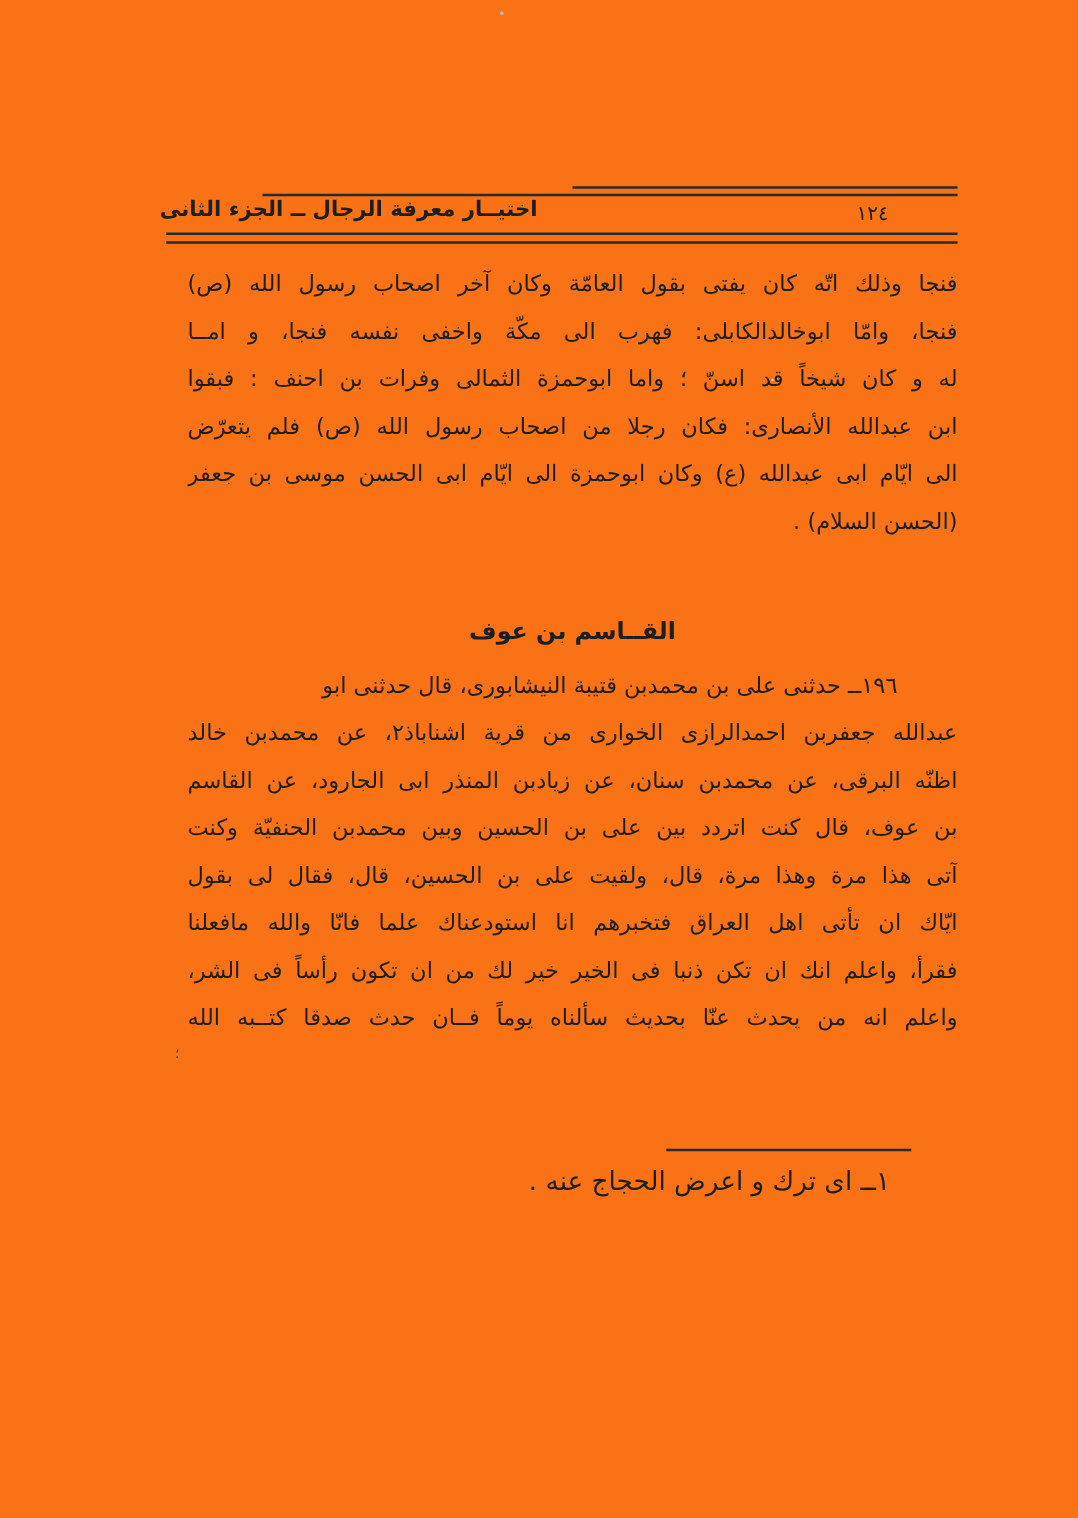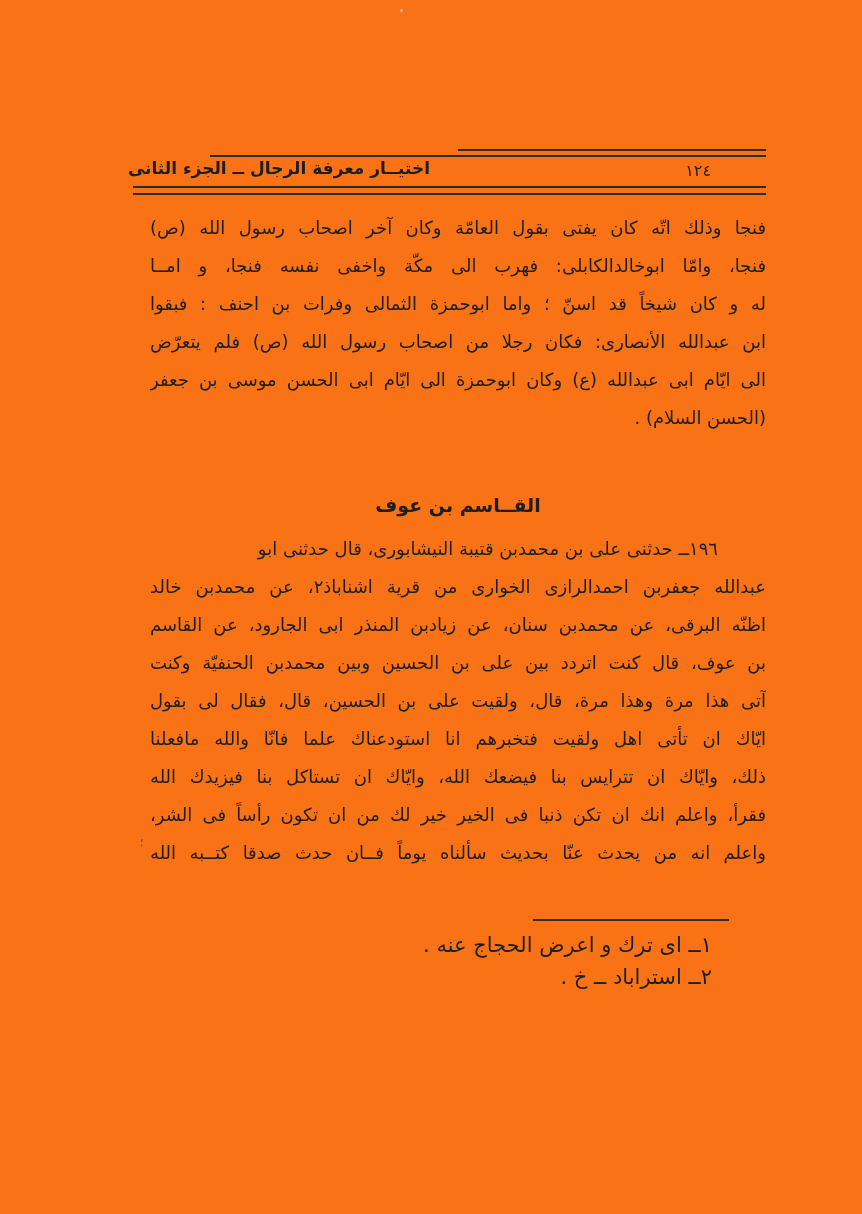--- a/index.html
+++ b/index.html
@@ -129,30 +129,28 @@
   </main>
 
   <h2 class="section-heading">القــاسم بن عوف</h2>
 
   <section class="textcol hadith">
     <div class="line i">١٩٦ــ حدثنى على بن محمدبن قتيبة النيشابورى، قال حدثنى ابو</div>
     <div class="line j">عبدالله جعفربن احمدالرازى الخوارى من قرية اشناباذ٢، عن محمدبن خالد</div>
     <div class="line j">اظنّه البرقى، عن محمدبن سنان، عن زيادبن المنذر ابى الجارود، عن القاسم</div>
     <div class="line j">بن عوف، قال كنت اتردد بين على بن الحسين وبين محمدبن الحنفيّة وكنت</div>
     <div class="line j">آتى هذا مرة وهذا مرة، قال، ولقيت على بن الحسين، قال، فقال لى بقول</div>
-    <div class="line j">ايّاك ان تأتى اهل ولقيت فتخبرهم انا استودعناك علما فانّا والله مافعلنا</div>
-    <div class="line j">ذلك، وايّاك ان تترايس بنا فيضعك الله، وايّاك ان تستاكل بنا فيزيدك الله</div>
+    <div class="line j">ايّاك ان تأتى اهل العراق فتخبرهم انا استودعناك علما فانّا والله مافعلنا</div>
     <div class="line j">فقرأ، واعلم انك ان تكن ذنبا فى الخير خير لك من ان تكون رأساً فى الشر،</div>
     <div class="line j">واعلم انه من يحدث عنّا بحديث سألناه يوماً فــان حدث صدقا كتــبه الله</div>
   </section>
 
   <div class="footnote-rule"></div>
 
   <footer class="footnotes">
     <div class="footnote">١ــ اى ترك و اعرض الحجاج عنه .</div>
-    <div class="footnote">٢ــ استراباد ــ خ .</div>
   </footer>
 
   <span class="margin-mark">؛</span>
   <div class="speck speck-1"></div>
   <div class="speck speck-2"></div>
 
 </div>
 
 </body></html>

